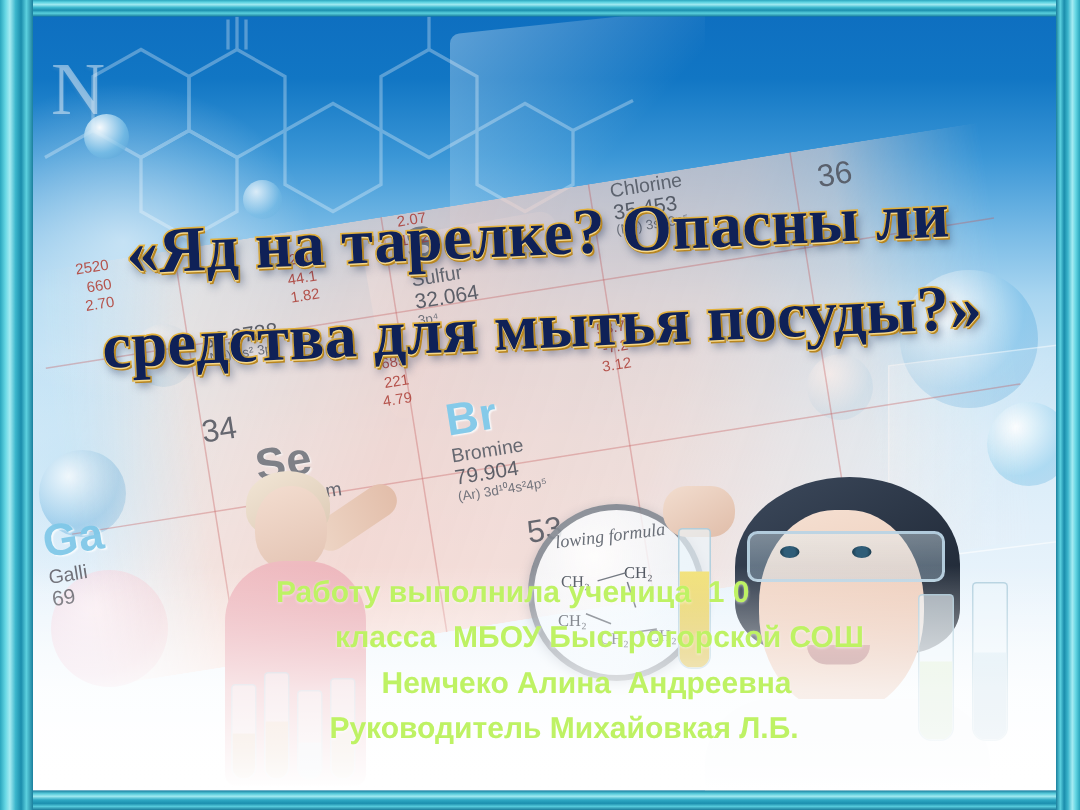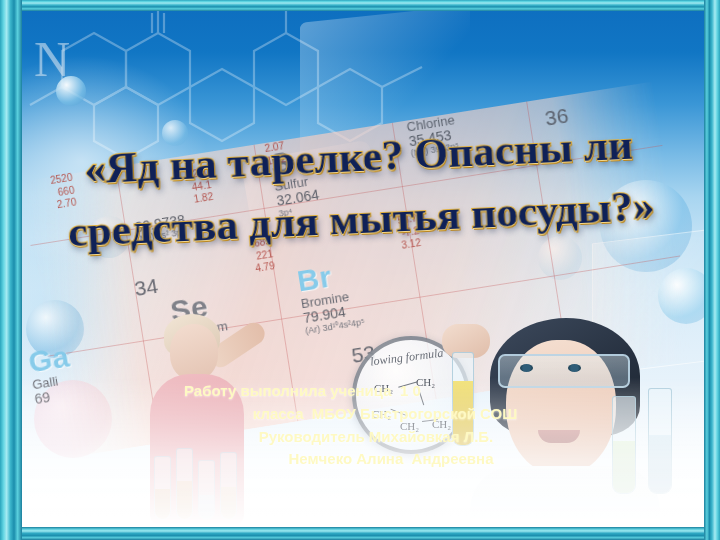--- a/index.html
+++ b/index.html
@@ -324,28 +324,28 @@
   }
 
   #txt-authors {
     position: absolute;
     left: 176px; top: 380px;
     width: 400px;
     z-index: 40;
     text-align: center;
     font-family: "Liberation Sans", sans-serif;
     font-weight: bold;
-    font-size: 15px;
+    font-size: 20px;
     line-height: 1.52;
-    color: #fef9c3;
+    color: #bef264;
     text-shadow: 0 1px 2px rgba(255,255,255,.55);
   }
   #txt-authors .ln { display: block; white-space: pre; }
   #txt-authors .ln.l1 { text-align: left;  padding-left: 8px; }
-  #txt-authors .ln.l2 { text-align: center;  padding-left: 2px; margin-left: 16px; }
+  #txt-authors .ln.l2 { text-align: right;  padding-left: 2px; margin-left: 16px; }
   #txt-authors .ln.l3 { text-align: center; padding-left: 30px; }
   #txt-authors .ln.l4 { text-align: center; }
 </style>
 </head>
 <body>
 
 <div id="slide">
 
   <div id="bg-base" class="bg-layer"></div>
 
@@ -532,22 +532,22 @@
 
   <div id="bg-fade-bottom" class="bg-layer"></div>
 
 
   <div id="txt-title">«Яд на тарелке? Опасны ли
 средства для мытья посуды?»</div>
 
   <div id="txt-authors">
     <span class="ln l1">Работу выполнила ученица  1 0</span>
     <span class="ln l2">класса  МБОУ Быстрогорской СОШ</span>
+    <span class="ln l3">Немчеко Алина  Андреевна</span>
     <span class="ln l4">Руководитель Михайовкая Л.Б.</span>
-    <span class="ln l3">Немчеко Алина  Андреевна</span>
   </div>
 
   <div class="frame-edge frame-top"></div>
   <div class="frame-edge frame-bottom"></div>
   <div class="frame-edge frame-left"></div>
   <div class="frame-edge frame-right"></div>
 
 </div>
 
 </body></html>

